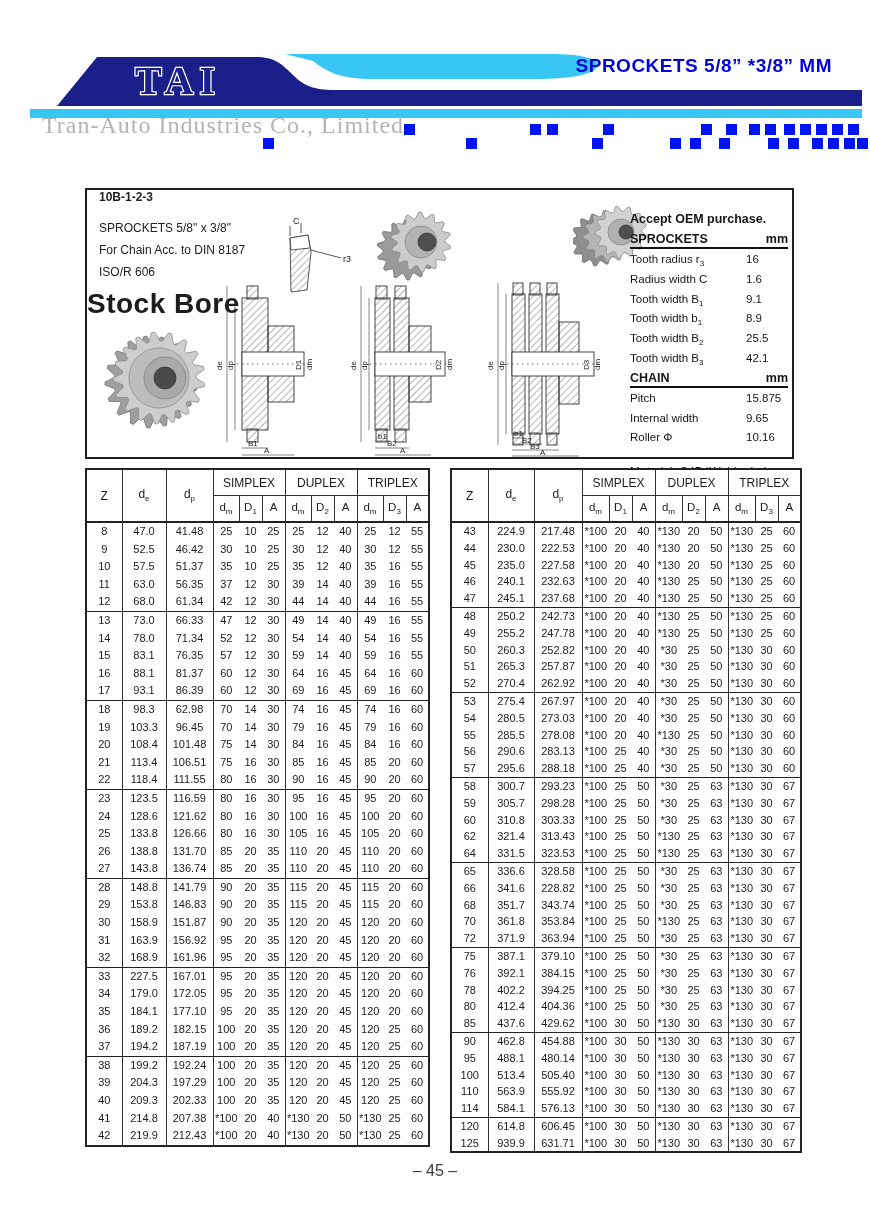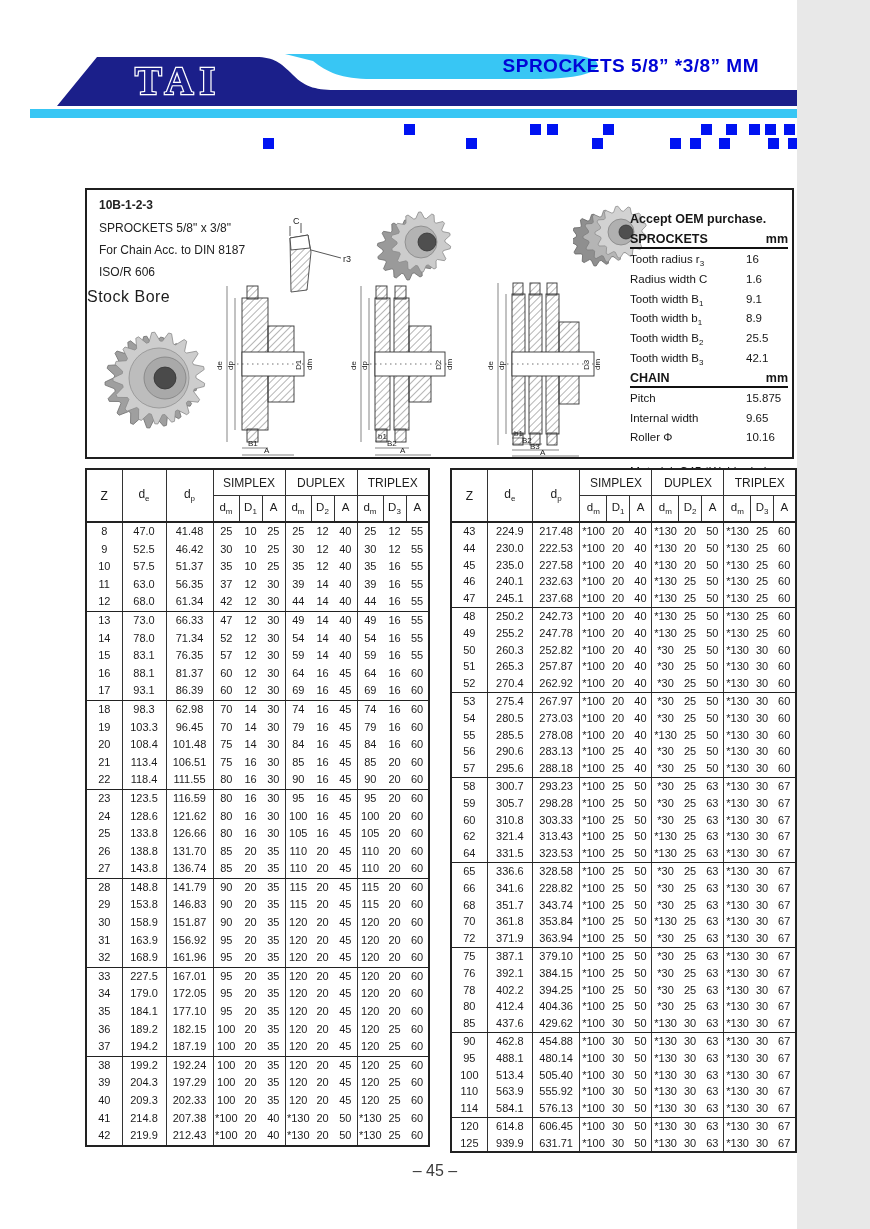--- a/index.html
+++ b/index.html
@@ -1,30 +1,30 @@
 <!DOCTYPE html>
 <html><head>
 <meta charset="utf-8">
 <style>
   html,body{margin:0;padding:0;background:#e8e8e8;}
-  .page{position:relative;width:797px;height:1229px;background:#ffffff;overflow:hidden;
+  .page{position:relative;width:870px;height:1229px;background:#ffffff;overflow:hidden;
         font-family:"Liberation Sans",sans-serif;color:#1c1c1c;}
   
   .banner{position:absolute;left:0;top:0;width:870px;height:160px;}
   .page-title{position:absolute;top:55px;right:38px;font-size:19px;font-weight:bold;
               color:#0004d6;letter-spacing:.5px;white-space:nowrap;}
   .company{position:absolute;left:42px;top:112px;font-family:"Liberation Serif",serif;
            font-size:24px;color:#b4b4b4;letter-spacing:1px;white-space:nowrap;}
   .sq{position:absolute;width:11px;height:11px;}
   
   .dbox{position:absolute;left:85px;top:188px;width:705px;height:267px;border:2px solid #1f1f1f;}
   .dbox .txt{position:absolute;left:12px;font-size:12px;color:#222;white-space:nowrap;}
-  .model{top:8px;font-weight:bold;font-size:13px;}
+  .model{top:0;font-weight:bold;font-size:13px;}
   .subtitle{top:31px;} .chainacc{top:53px;} .iso{top:75px;}
-  .stockbore{position:absolute;left:0;top:98px;font-size:16px;font-weight:normal;letter-spacing:.5px;}
+  .stockbore{position:absolute;left:0;top:98px;font-size:28px;font-weight:bold;letter-spacing:.5px;}
   .dsvg{position:absolute;left:0;top:0;width:705px;height:267px;}
   .photo{position:absolute;}
   
   .spec-panel{position:absolute;left:543px;top:22px;width:158px;font-size:11.5px;color:#161616;}
   .accept{font-weight:bold;font-size:12.5px;text-align:left;margin-bottom:6px;white-space:nowrap;}
   .mini-head{display:flex;justify-content:space-between;font-weight:bold;font-size:12.5px;
              border-bottom:2px solid #111;padding-bottom:1px;margin-bottom:3px;}
   .srow{display:flex;justify-content:space-between;line-height:15.5px;}
   .srow .v{text-align:left;width:42px;}
   .chain-block{}
@@ -51,20 +51,21 @@
 
 <div class="page">
 
   <svg class="banner" viewBox="0 0 870 160">
     <path d="M97,57 L256,57 C274,57 281,63 293,75 C306,88 317,90 338,90 L862,90 L862,106 L57,106 Z" fill="#1b1f8a"></path>
     <path d="M285,54 L549,54 C587,54 601,60 597,67 C593,75 568,79 536,79 L372,79 C341,79 327,72 313,61 Z" fill="#38c6f4"></path>
     <text x="178" y="94" text-anchor="middle" font-family="Liberation Serif, serif" font-size="40" font-weight="bold" letter-spacing="6" fill="#1b1f8a" stroke="#ffffff" stroke-width="2.4" paint-order="stroke">TAI</text>
     <rect x="30" y="109" width="832" height="9" fill="#38c6f4"></rect>
   </svg>
   <div class="page-title">SPROCKETS  5/8” *3/8” MM</div>
+  <div class="company">Tran-Auto Industries Co., Limited</div>
   <div id="deco">
       <div class="sq" style="left: 404px; top: 124px; background: rgb(0, 19, 242);"></div>
       <div class="sq" style="left: 530px; top: 124px; background: rgb(0, 19, 242);"></div>
       <div class="sq" style="left: 547px; top: 124px; background: rgb(0, 19, 242);"></div>
       <div class="sq" style="left: 603px; top: 124px; background: rgb(0, 19, 242);"></div>
       <div class="sq" style="left: 701px; top: 124px; background: rgb(0, 19, 242);"></div>
       <div class="sq" style="left: 726px; top: 124px; background: rgb(0, 19, 242);"></div>
       <div class="sq" style="left: 749px; top: 124px; background: rgb(0, 19, 242);"></div>
       <div class="sq" style="left: 765px; top: 124px; background: rgb(0, 19, 242);"></div>
       <div class="sq" style="left: 784px; top: 124px; background: rgb(0, 19, 242);"></div>

